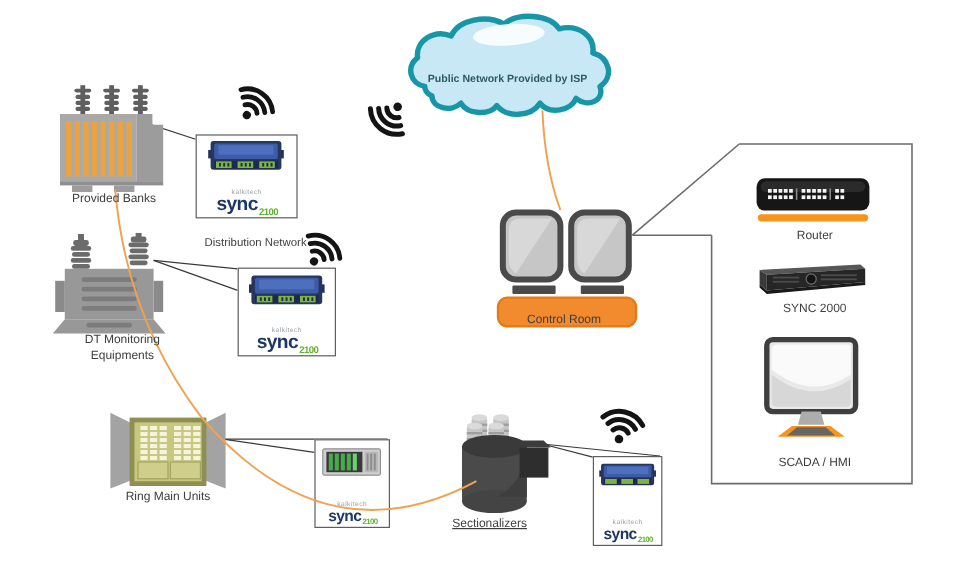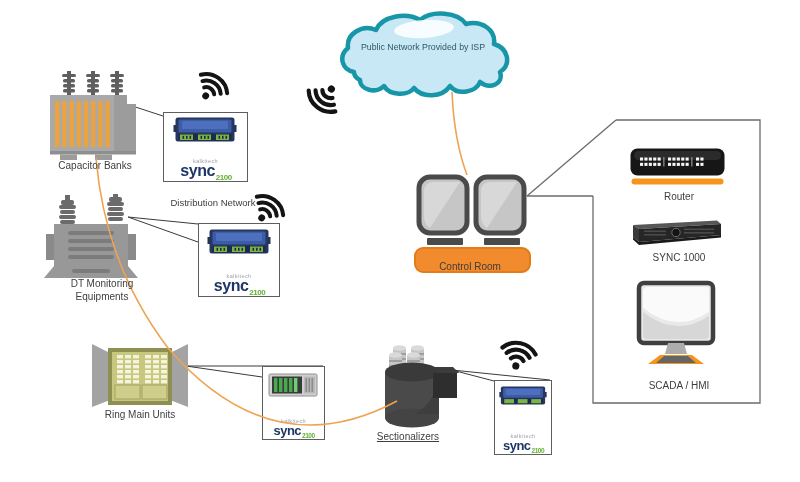--- a/index.html
+++ b/index.html
@@ -295,21 +295,21 @@
         <path d="M8.9,24.2 A14.5,14.5 0 0 1 31.1,24.2"></path>
         <path d="M3.9,20 A21,21 0 0 1 36.1,20"></path>
     </g>
     <circle cx="20" cy="34.5" r="3.4" fill="#141414"></circle>
   </svg>
 
   <svg class="icon" style="left:332px;top:10px;" width="185" height="92" viewBox="0 0 185 92">
     <path d="M22,62 C10,60 6,46 16,38 C14,24 30,14 44,20 C50,6 74,2 88,10 C100,0 126,2 134,14 C150,10 164,20 162,34 C176,38 180,54 168,62 C172,74 158,80 148,72 C144,82 126,86 118,76 C110,88 90,88 82,78 C76,86 58,86 52,76 C44,84 28,80 28,70 C24,68 22,66 22,62 Z" fill="#c8e8f6" stroke="#1796a8" stroke-width="4.5" stroke-linejoin="round"></path>
     <ellipse cx="92" cy="19" rx="30" ry="9" fill="#ffffff" opacity="0.85" transform="rotate(-4 92 19)"></ellipse>
   </svg>
-  <div class="lbl cloudlbl" style="left:343px;top:42px;width:160px;">Public Network Provided by ISP</div>
+  <div class="lbl cloudlbl" style="left:343px;top:60px;width:160px;font-weight:bold;">Public Network Provided by ISP</div>
 
   <svg class="icon" style="left:416px;top:174px;" width="54" height="62" viewBox="0 0 54 62">
     <rect x="3" y="3" width="48" height="56" rx="11" fill="#c6c6c6" stroke="#4a4a4a" stroke-width="5"></rect>
     <path d="M8,18 Q8,8 18,8 L44,8 L14,54 Q8,50 8,42 Z" fill="#d8d8d8"></path>
   </svg>
   <svg class="icon" style="left:473px;top:174px;" width="54" height="62" viewBox="0 0 54 62">
     <rect x="3" y="3" width="48" height="56" rx="11" fill="#c6c6c6" stroke="#4a4a4a" stroke-width="5"></rect>
     <path d="M8,18 Q8,8 18,8 L44,8 L14,54 Q8,50 8,42 Z" fill="#d8d8d8"></path>
   </svg>
   <div class="stand" style="left:427px;top:238px;width:36px;height:7px;"></div>
@@ -366,24 +366,24 @@
     <polygon points="20,83 60,83 52,76 28,76" fill="#666666"></polygon>
   </svg>
 
   <svg class="layer over" width="800" height="482" viewBox="0 0 800 482">
     <g stroke="#efa351" stroke-width="1.6" fill="none">
       <path d="M96,158 Q105,265 168,348 Q272,468 397,401"></path>
       <path d="M452,92 Q454,140 467,175"></path>
     </g>
   </svg>
 
-  <div class="lbl" style="left:45px;top:160px;width:100px;">Capacitor Banks</div>
+  <div class="lbl" style="left:45px;top:160px;width:100px;">Provided Banks</div>
   <div class="lbl" style="left:52px;top:278px;width:100px;">DT Monitoring
 Equipments</div>
   <div class="lbl small" style="left:168px;top:197px;width:90px;">Distribution Network</div>
   <div class="lbl" style="left:88px;top:409px;width:104px;">Ring Main Units</div>
   <div class="lbl" style="left:366px;top:431px;width:84px;text-decoration:underline;">Sectionalizers</div>
   <div class="lbl" style="left:418px;top:261px;width:104px;">Control Room</div>
   <div class="lbl" style="left:638px;top:191px;width:82px;">Router</div>
-  <div class="lbl" style="left:634px;top:252px;width:90px;">SYNC 1000</div>
+  <div class="lbl" style="left:634px;top:252px;width:90px;">SYNC 2000</div>
   <div class="lbl" style="left:634px;top:380px;width:90px;">SCADA / HMI</div>
 
 </div>
 
 </body></html>

